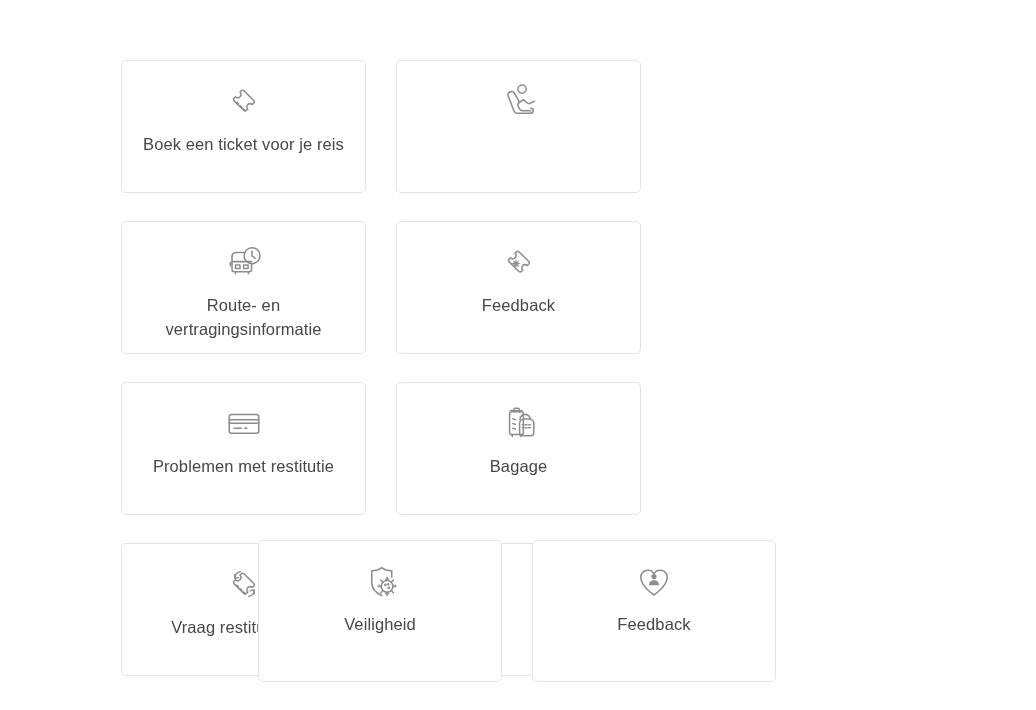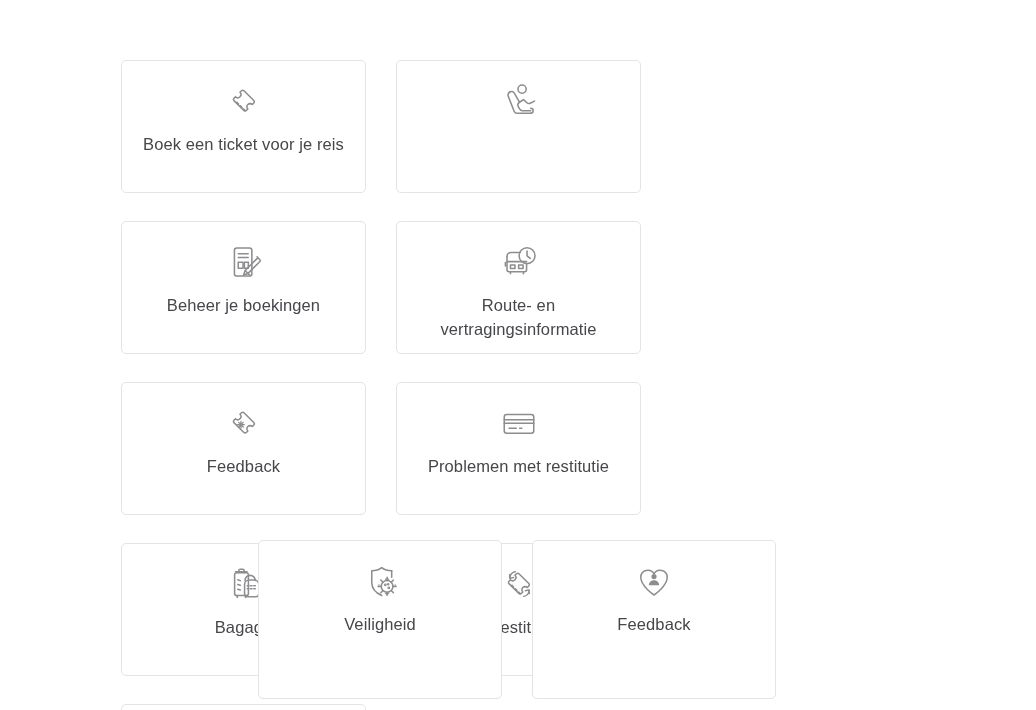--- a/index.html
+++ b/index.html
@@ -78,21 +78,21 @@
   .card-label {
     font-size: 16.5px;
     line-height: 1.48;
     color: #45474b;
     text-align: center;
     letter-spacing: 0.1px;
     max-width: 206px;
     font-weight: 400;
   }
   
-  .grid-row-last .card { height: 159px; }
+  .grid-row-last .card { height: 142px; }
 </style>
 </head>
 <body>
 
 <div class="help-grid-wrap">
 
   <div class="grid">
 
     <div class="card">
       <span class="card-icon">
@@ -110,33 +110,20 @@
           <circle cx="27.2" cy="11.6" r="4.3"></circle>
           <path d="M14.4 14.6c-1.6 1-2.2 3-1.5 4.8l6 15.2a3.4 3.4 0 0 0 3.2 2.2h14.1"></path>
           <path d="M14.4 14.6c1.6-1 3.7-.5 4.7 1.1l5.4 9.6"></path>
           <path d="M24.5 25.3l4.2-2.8 3.6 3.3a3 3 0 0 0 3.3.5l4.6-2.2"></path>
           <path d="M24.5 25.3c-1.6 1.1-2.1 3.2-1.1 4.9l1.4 2.3a3.3 3.3 0 0 0 2.8 1.6h8.6"></path>
           <path d="M36.2 36.8a2.6 2.6 0 0 0 0-5.2"></path>
         </svg>
       </span>
     </div>
 
-    <div class="card">
-      <span class="card-icon">
-        <svg viewBox="0 0 48 48" aria-hidden="true">
-          <path d="M14 11.8c0-1.4 1.1-2.5 2.5-2.5h13.2c1.4 0 2.5 1.1 2.5 2.5v24.4c0 1.4-1.1 2.5-2.5 2.5H16.5c-1.4 0-2.5-1.1-2.5-2.5z"></path>
-          <path d="M18 15.4h10.4M18 19.2h10.4"></path>
-          <rect x="18" y="24.2" width="5" height="6.4"></rect>
-          <rect x="24.4" y="24.2" width="4.1" height="6.4"></rect>
-          <path d="M37.6 18.6l3 3a1.3 1.3 0 0 1 0 1.9L28.2 35.9l-4.6 1.6 1.6-4.6 12.4-12.4"></path>
-          <path d="M25.2 32.9l4.6 4.6"></path>
-        </svg>
-      </span>
-      <span class="card-label">Beheer je boekingen</span>
-    </div>
 
     <div class="card">
       <span class="card-icon">
         <svg viewBox="0 0 48 48" aria-hidden="true">
           <path d="M11.5 18.2c0-2.3 1.8-4.1 4.1-4.1h9.7"></path>
           <path d="M11.5 18.2v13.9c0 1.1.9 2 2 2h16.4c1.1 0 2-.9 2-2v-5.4"></path>
           <path d="M11.5 23.6h20.4"></path>
           <path d="M15.1 34.1v2.2M28.6 34.1v2.2"></path>
           <rect x="15.1" y="27.2" width="4.7" height="3.6"></rect>
           <rect x="23.6" y="27.2" width="4.7" height="3.6"></rect>

